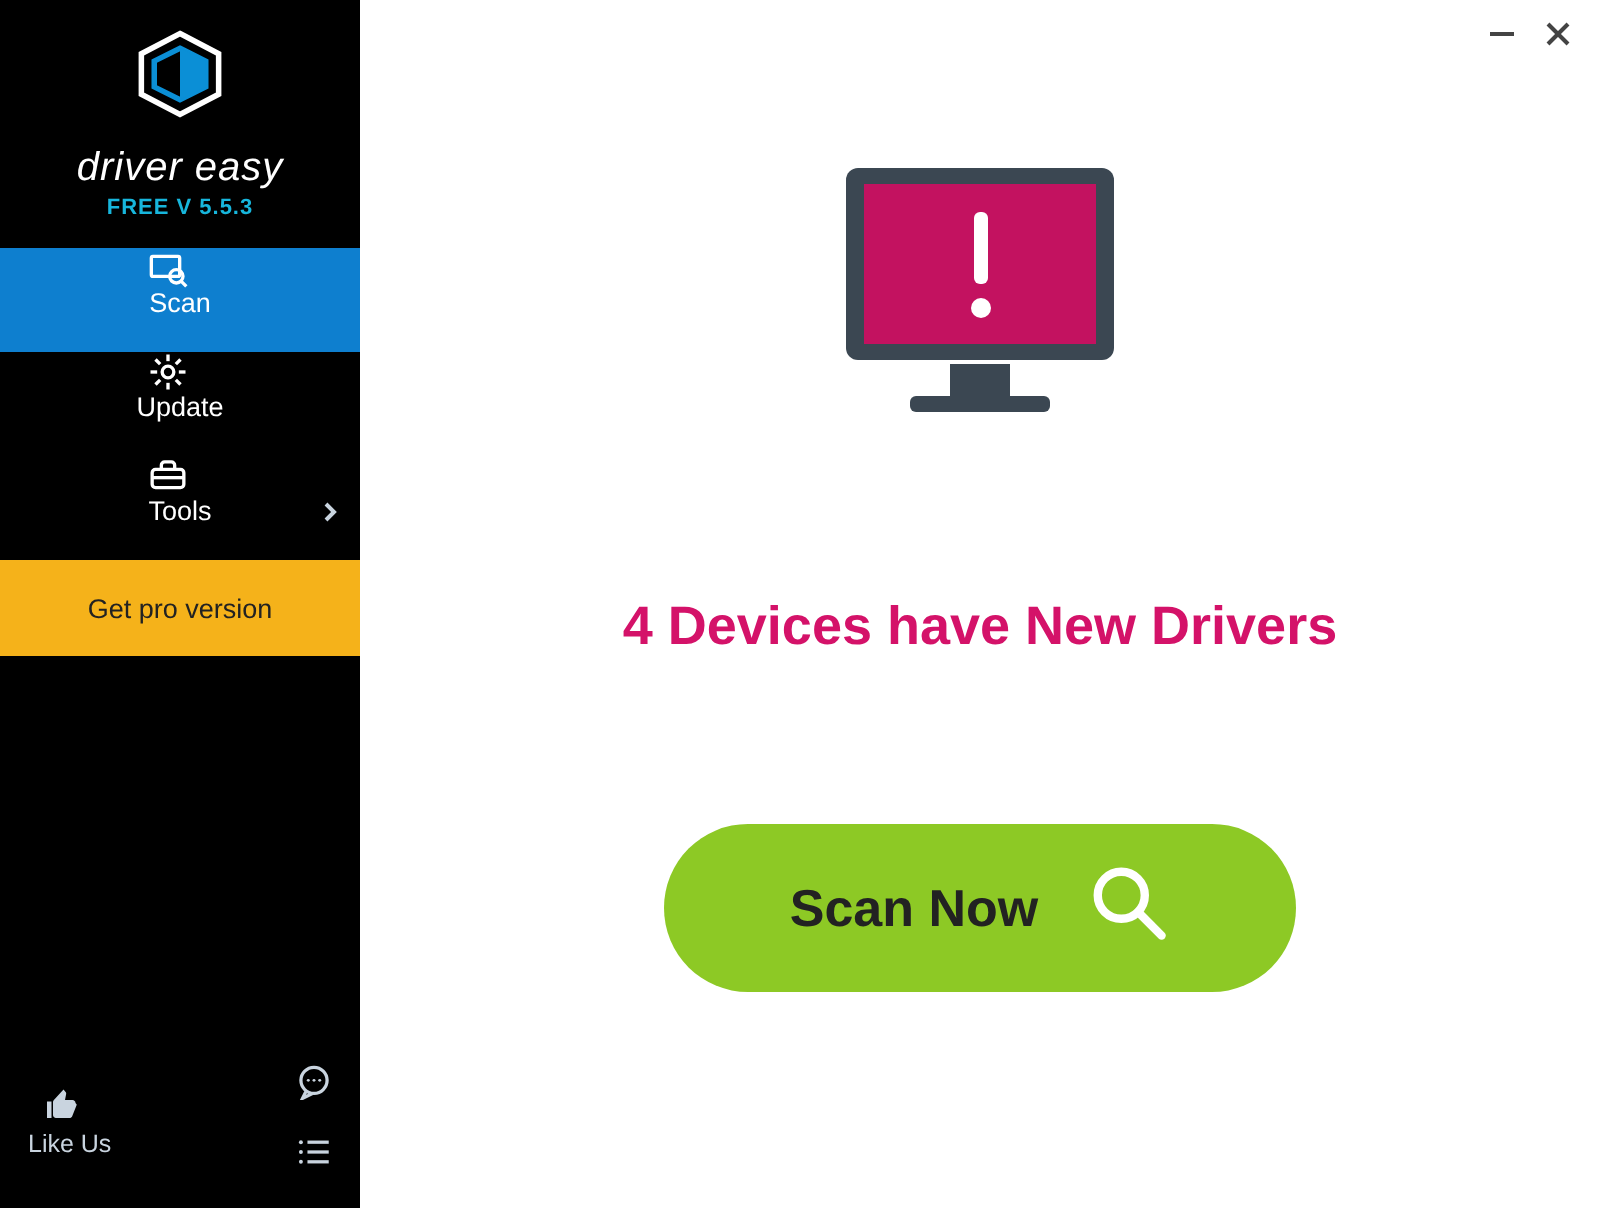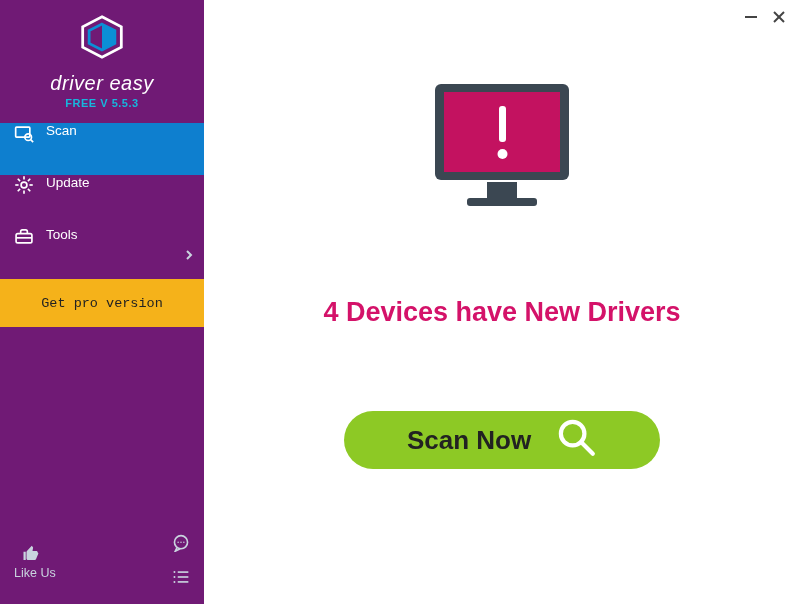--- a/index.html
+++ b/index.html
@@ -2,41 +2,41 @@
 <html><head>
   <meta charset="utf-8">
   <style>
     * { box-sizing: border-box; margin: 0; padding: 0; }
     body {
       font-family: "Segoe UI", Tahoma, Arial, sans-serif;
       width: 800px; height: 604px;
       display: flex; background: #fff; overflow: hidden;
     }
     .sidebar {
-      width: 204px; height: 100%;
-      background: #701a75;
+      width: 180px; height: 100%;
+      background: #000000;
       display: flex; flex-direction: column;
       position: relative;
     }
     .brand { text-align: center; padding: 14px 5px 10px; }
     .brand-name { color: #fff; font-size: 20px; font-weight: 500; font-style: italic; letter-spacing: .5px; margin-top: 8px; }
     .brand-sub { color: #17b6dc; font-size: 11px; font-weight: 700; letter-spacing: .5px; margin-top: 2px; }
     .nav { margin-top: 4px; }
     .nav-item {
-      display: flex; align-items: flex-start;
+      display: flex; align-items: center;
       height: 52px; padding: 0 14px;
-      color: #fff; font-size: 13.5px; cursor: pointer; position: relative;
+      color: #fff; font-size: 13.5px; cursor: pointer; position: relative; flex-direction: column;
     }
     .nav-item.active { background: #0e7fcf; }
     .nav-item .ic { width: 20px; height: 20px; margin-right: 12px; flex: 0 0 20px; fill: #fff; }
     .nav-item .chev { position: absolute; right: 10px; top: 50%; transform: translateY(-50%); width: 10px; height: 10px; fill: #c9d4df; }
     .pro {
       height: 48px; background: #f5b21a; color: #222;
       display: flex; align-items: center; justify-content: center;
-      font-size: 13.5px; cursor: pointer; font-family: Liberation Mono, monospace;
+      font-size: 13.5px; cursor: pointer;
     }
     .bottom {
       margin-top: auto; padding: 10px 14px 14px;
       display: flex; align-items: center; justify-content: space-between;
     }
     .likeus { display: flex; align-items: center; color: #c9d4df; font-size: 12.5px; cursor: pointer; flex-direction: column; }
     .likeus svg { width: 18px; height: 18px; fill: #c9d4df; margin-right: 8px; }
     .rcol { display: flex; flex-direction: column; gap: 12px; }
     .rcol svg { width: 18px; height: 18px; fill: none; stroke: #c9d4df; stroke-width: 2; cursor: pointer; }
     .content {
@@ -45,21 +45,21 @@
       padding-top: 76px;
       gap: 39px;
     }
     .winctrl { position: absolute; top: 10px; right: 14px; display: flex; gap: 14px; }
     .winctrl .w { width: 14px; height: 14px; cursor: pointer; }
     .winctrl svg { width: 14px; height: 14px; stroke: #444; stroke-width: 2; fill: none; }
     .headline { color: #d41269; font-size: 27px; font-weight: 700; margin-top: 28px; }
     .subline { color: #333; font-size: 13.5px; margin-top: 10px; }
     .scanbtn {
       margin-top: 44px;
-      width: 316px; height: 58px;
+      width: 316px; height: 84px;
       background: #8dc925; border-radius: 60px;
       display: flex; align-items: center; justify-content: center;
       gap: 24px; cursor: pointer;
       font-weight: 700; font-size: 26px; color: #222;
       border: none;
     }
     .scanbtn svg { width: 42px; height: 42px; stroke: #fff; stroke-width: 5; fill: none; }
   </style>
 </head>
 <body>

